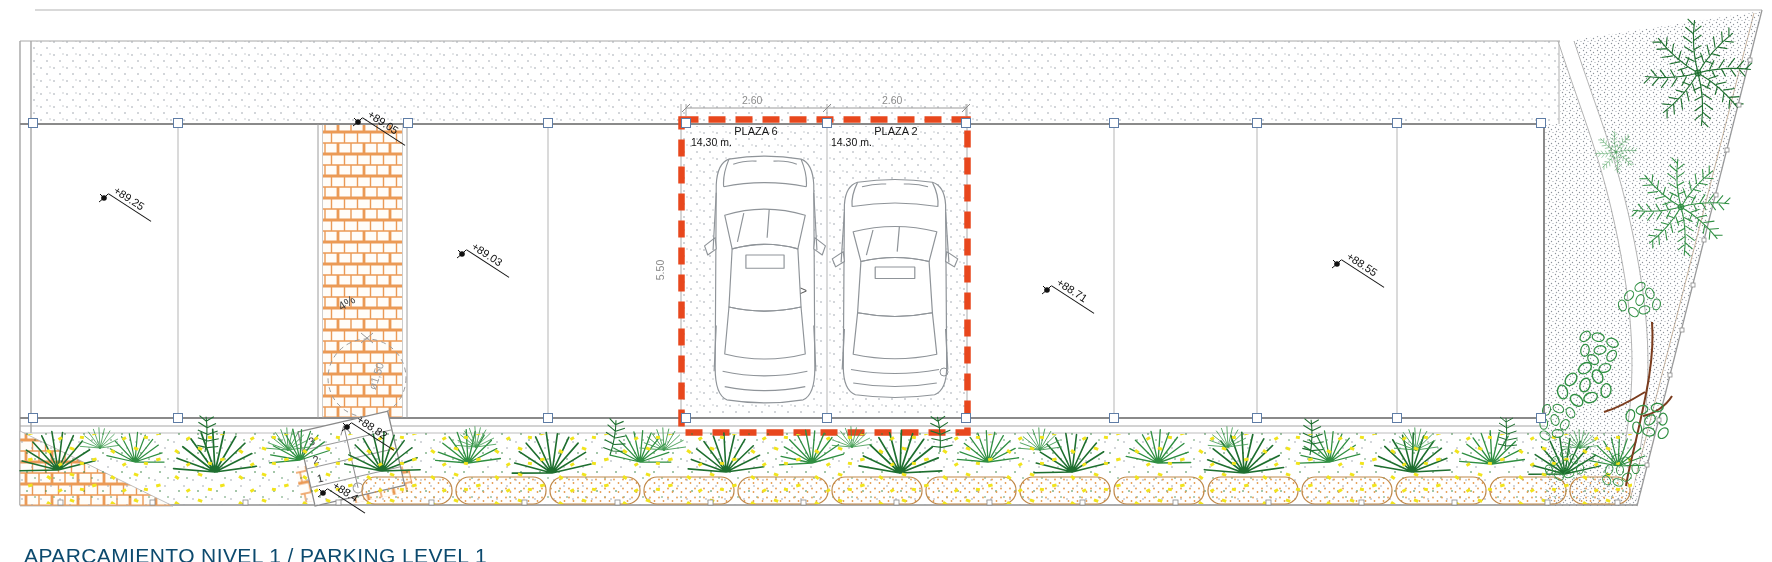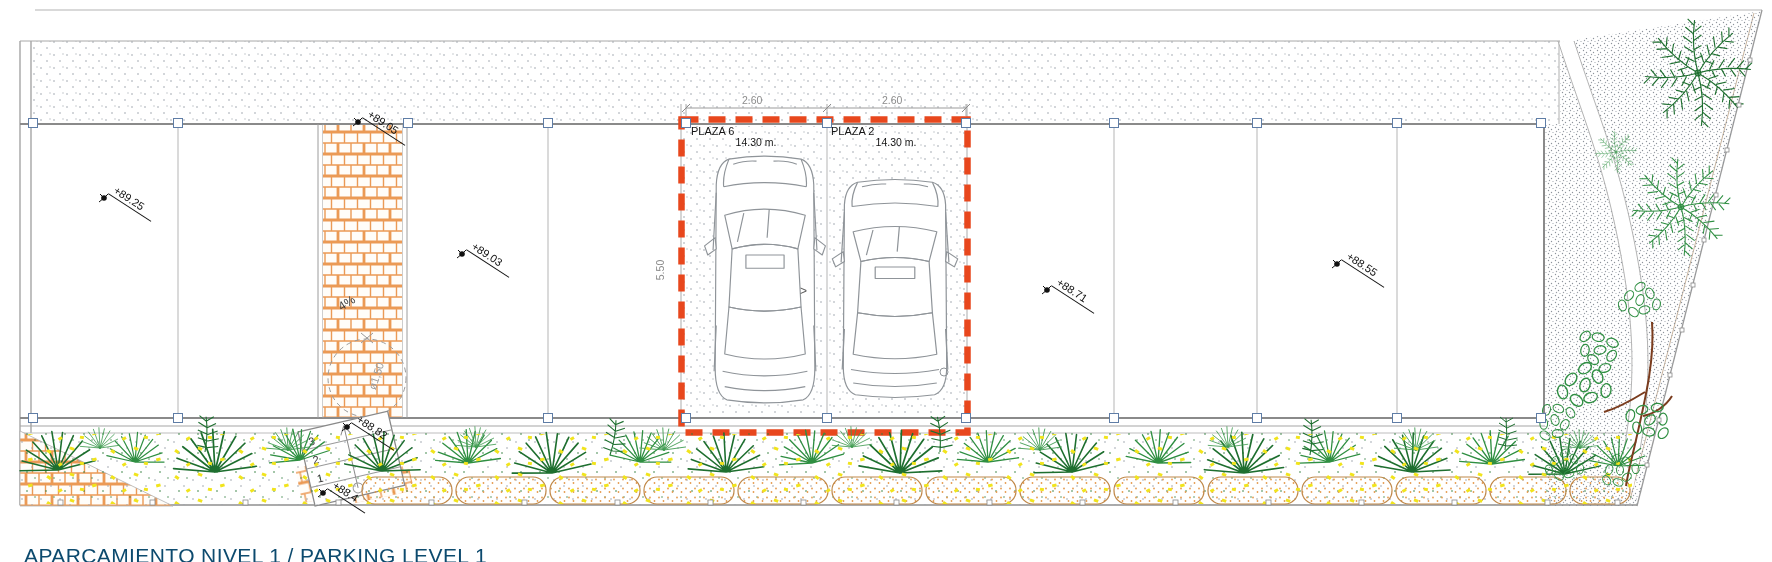--- a/index.html
+++ b/index.html
@@ -1,21 +1,21 @@
 <!DOCTYPE html>
 <html><head>
 <meta charset="utf-8">
 <style>
   html,body{margin:0;padding:0;background:#fff}
   .canvas{position:relative;width:1772px;height:562px;background:#fff;overflow:hidden;
           font-family:"Liberation Sans",sans-serif}
   svg.plan{position:absolute;left:0;top:0}
   .lbl{position:absolute;white-space:nowrap;color:#1d1d1d}
-  .plaza-name{font-size:11px;line-height:11px;width:130px;color:#141414}
-  .plaza-area{font-size:10.5px;line-height:11px;width:130px;text-align:center;color:#141414}
+  .plaza-name{font-size:11px;line-height:11px;width:130px;text-align:center;color:#141414}
+  .plaza-area{font-size:10.5px;line-height:11px;width:130px;text-align:left;color:#141414}
   .dim{font-size:10.5px;color:#8c8c8c}
   .dim-v{transform:rotate(-90deg);transform-origin:center}
   .slope{font-size:12px;color:#3c3c3c;transform:rotate(-33deg)}
   .circ-dim{font-size:11px;color:#9a9a9a;transform:rotate(-72deg)}
   .dir-arrow{font-size:12px;color:#5a5a5a}
   .marker{position:absolute;width:0;height:0}
   .marker .star{position:absolute;left:-6px;top:-6px}
   .marker .mtext{position:absolute;left:4px;top:-16px;display:block;font-size:11px;color:#0d0d0d;
                  border-bottom:1.4px solid #151515;padding:0 14px 1px 3px;
                  transform-origin:0 100%;transform:rotate(33deg)}

